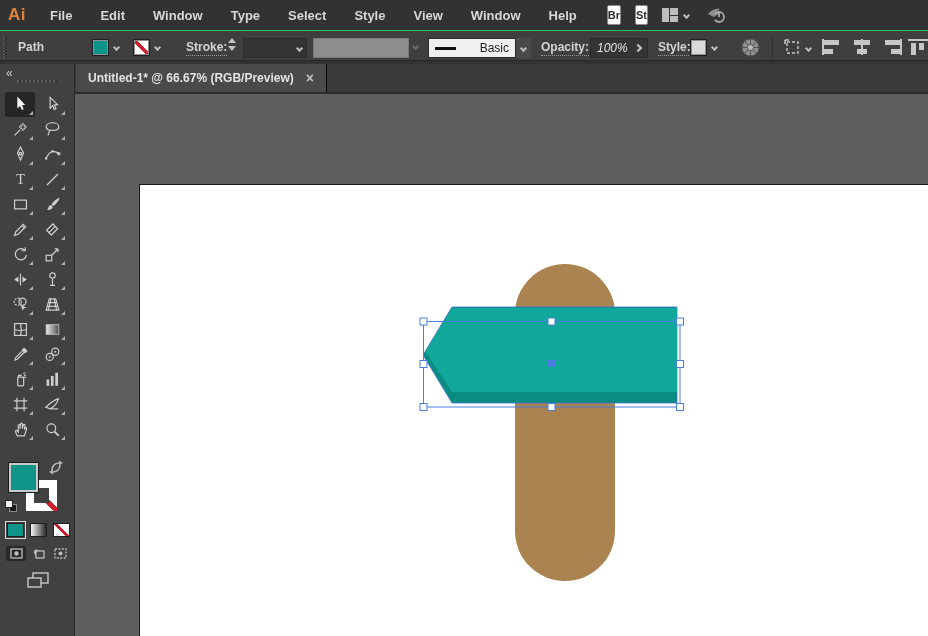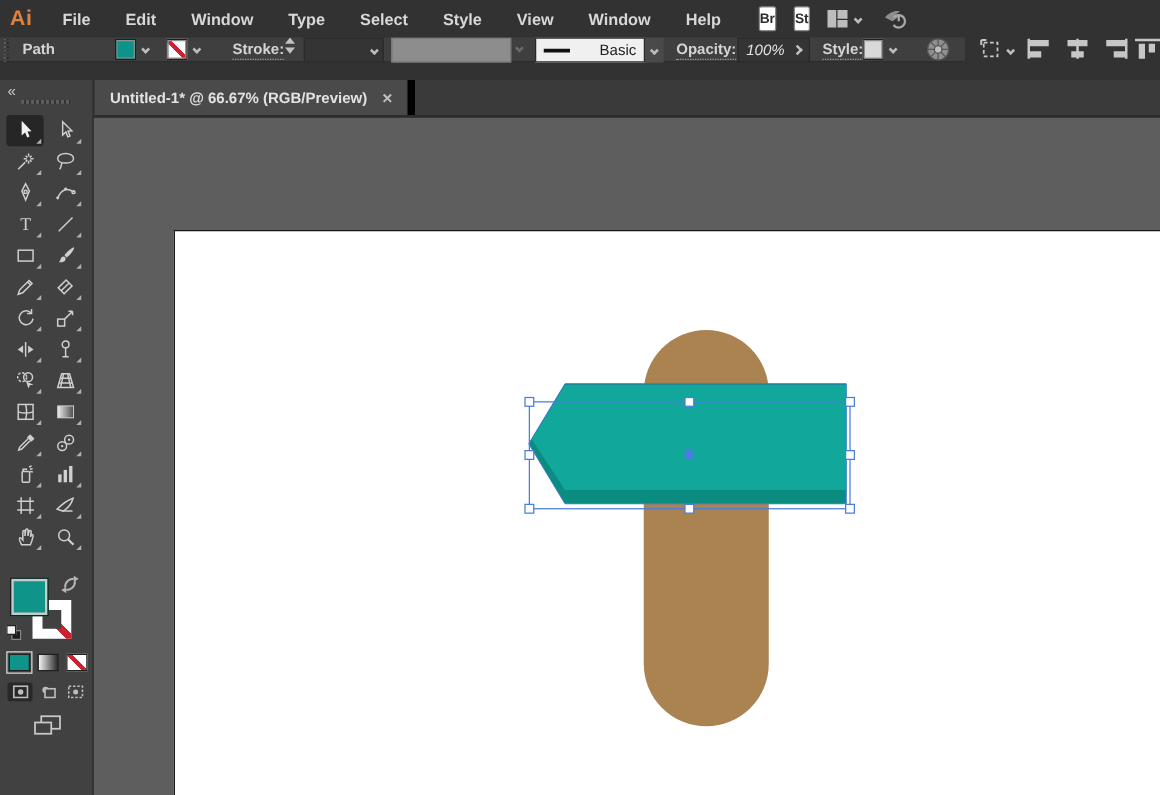--- a/index.html
+++ b/index.html
@@ -21,22 +21,22 @@
             align-items:center; justify-content:center; border-radius:2px; margin-right:14px; }
   #workspace-switcher { display:flex; align-items:center; margin-right:16px; }
   .ws-grid { width:17px; height:14px; display:grid; grid-template-columns:7px 8px;
              grid-template-rows:1fr 1fr; gap:1px; margin-right:5px; }
   .ws-grid div { background:#bdbdbd; }
   .chev { width:7px; height:7px; border-right:2px solid #bdbdbd; border-bottom:2px solid #bdbdbd;
           transform:rotate(45deg); display:inline-block; }
   .chev.sm { width:5px; height:5px; }
 
   
-  #control-bar { position:absolute; left:0; top:16px; width:772px; height:34px;
-                 background:#3f3f3f; border-top:7px solid #22c55e; border-bottom:1px solid #282828;
+  #control-bar { position:absolute; left:0; top:27px; width:928px; height:34px;
+                 background:#3f3f3f; border-top:4px solid #22c55e; border-bottom:1px solid #282828;
                  z-index:39; }
   #control-bar .lbl { color:#d4d4d4; font-size:12px; font-weight:bold; }
   .dotted-u { border-bottom:1px dotted #9a9a9a; padding-bottom:1px; }
   .grip { width:5px; height:22px;
           background:repeating-linear-gradient(to bottom,#5a5a5a 0 1px,transparent 1px 3px),
                      repeating-linear-gradient(to bottom,#2a2a2a 0 1px,transparent 1px 3px) 2px 0;
           background-size:2px 100%,2px 100%; background-repeat:repeat-y; }
   .swatch-widget { display:flex; align-items:center; }
   .cb-swatch { width:17px; height:17px; border:1px solid #1f1f1f; box-shadow:0 0 0 1px #8f8f8f inset; }
   .none-diag { background:#fff linear-gradient(45deg,transparent 42%,#cf2030 42%,#cf2030 58%,transparent 58%); }
@@ -53,21 +53,21 @@
   .icon-btn { display:flex; align-items:center; justify-content:center; }
   .align-glyph { position:relative; width:20px; height:16px; }
   .align-glyph .vbar { position:absolute; top:0; width:2px; height:16px; background:#c6c6c6; }
   .align-glyph .b1 { position:absolute; height:5px; background:#c6c6c6; }
   .align-glyph .b2 { position:absolute; height:5px; background:#c6c6c6; }
 
   
   #tab-bar { position:absolute; left:75px; top:64px; width:853px; height:30px;
              background:#3a3a3a; border-bottom:2px solid #2c2c2c; z-index:30; }
   #document-tab { position:absolute; left:1px; top:0; height:28px; background:#4a4a4a;
-                  border-right:6px solid #000000; display:flex; align-items:center;
+                  border-right:1px solid #000000; display:flex; align-items:center;
                   padding:0 12px; gap:12px; }
   #document-tab .title { color:#e3e3e3; font-size:12px; font-weight:bold; white-space:nowrap; }
   #document-tab .close { color:#c0c0c0; font-size:14px; font-weight:bold; line-height:1; }
 
   
   #toolbar { position:absolute; left:0; top:64px; width:75px; height:572px;
              background:#414141; border-right:1px solid #2b2b2b; z-index:35; }
   #toolbar-collapse { position:absolute; left:6px; top:2px; color:#c9c9c9; font-size:12px; }
   #toolbar-grip { position:absolute; left:17px; top:16px; width:40px; height:3px;
                   background:repeating-linear-gradient(to right,#5d5d5d 0 2px,#333 2px 4px); }

